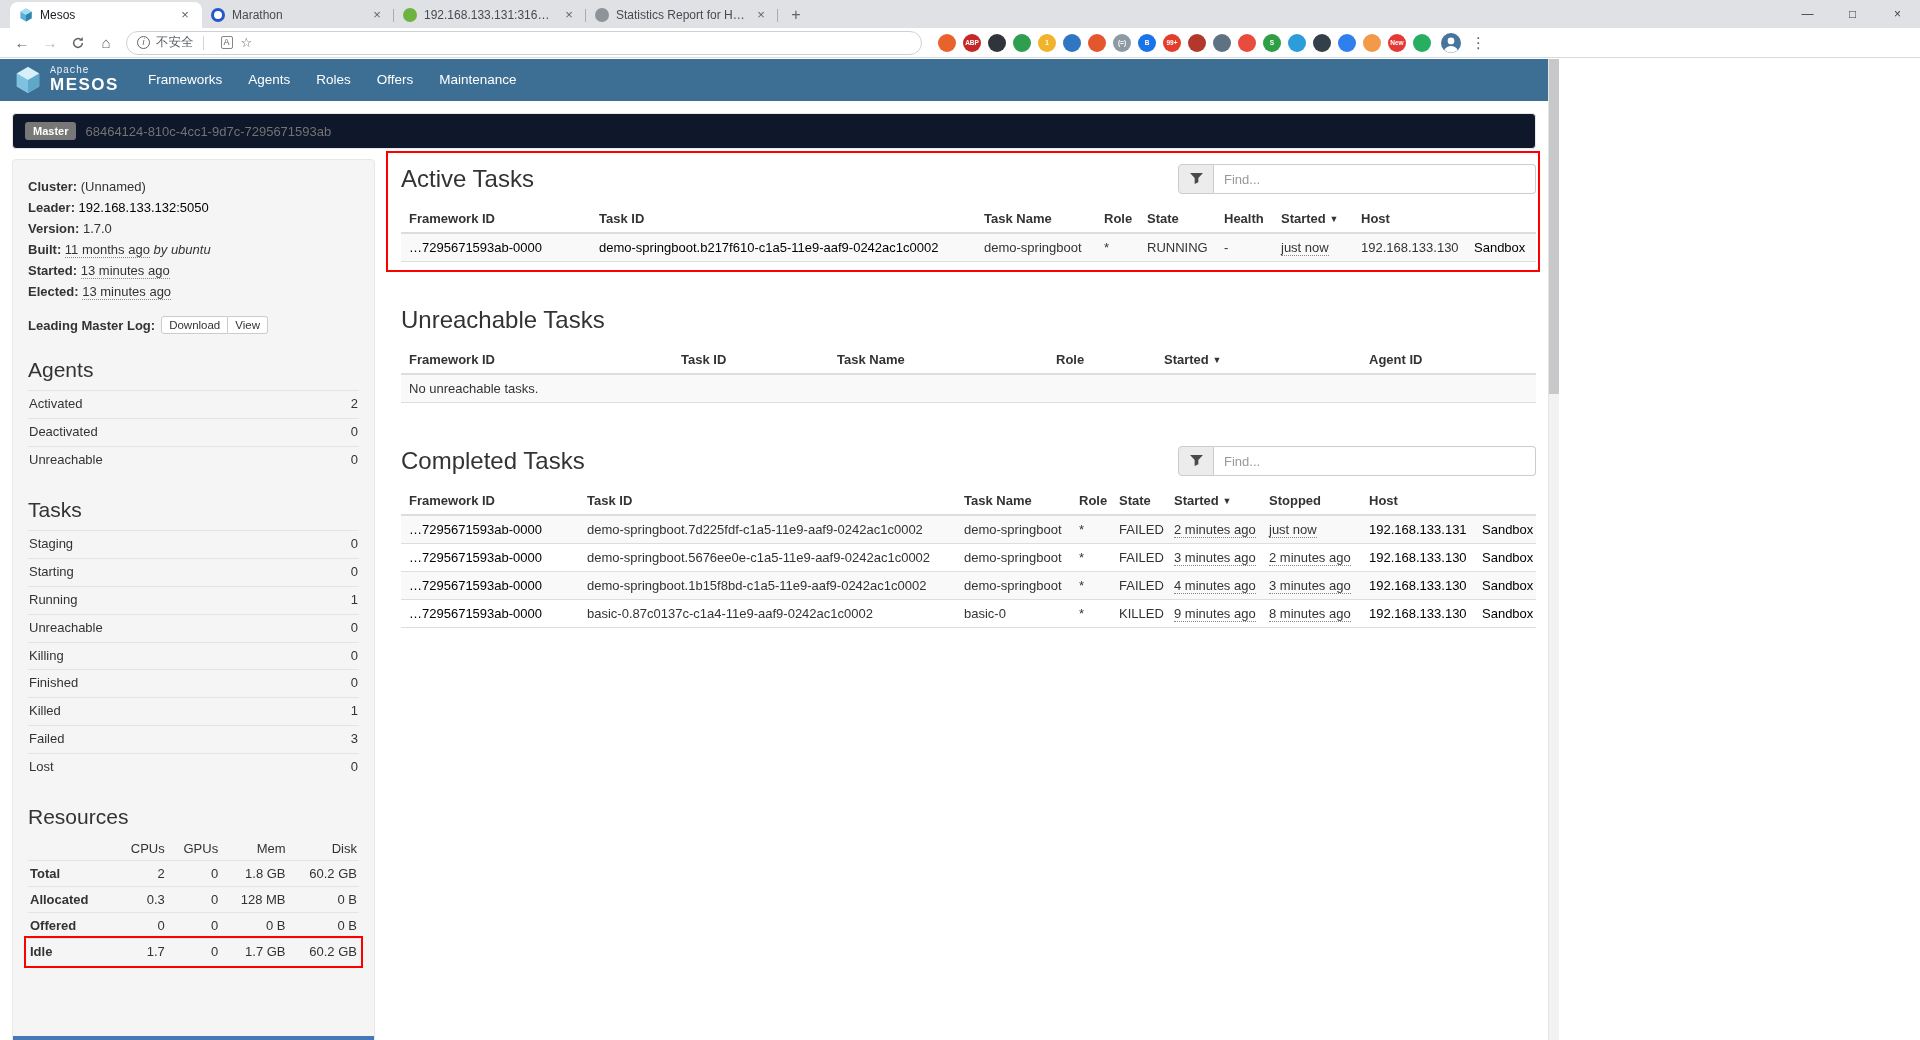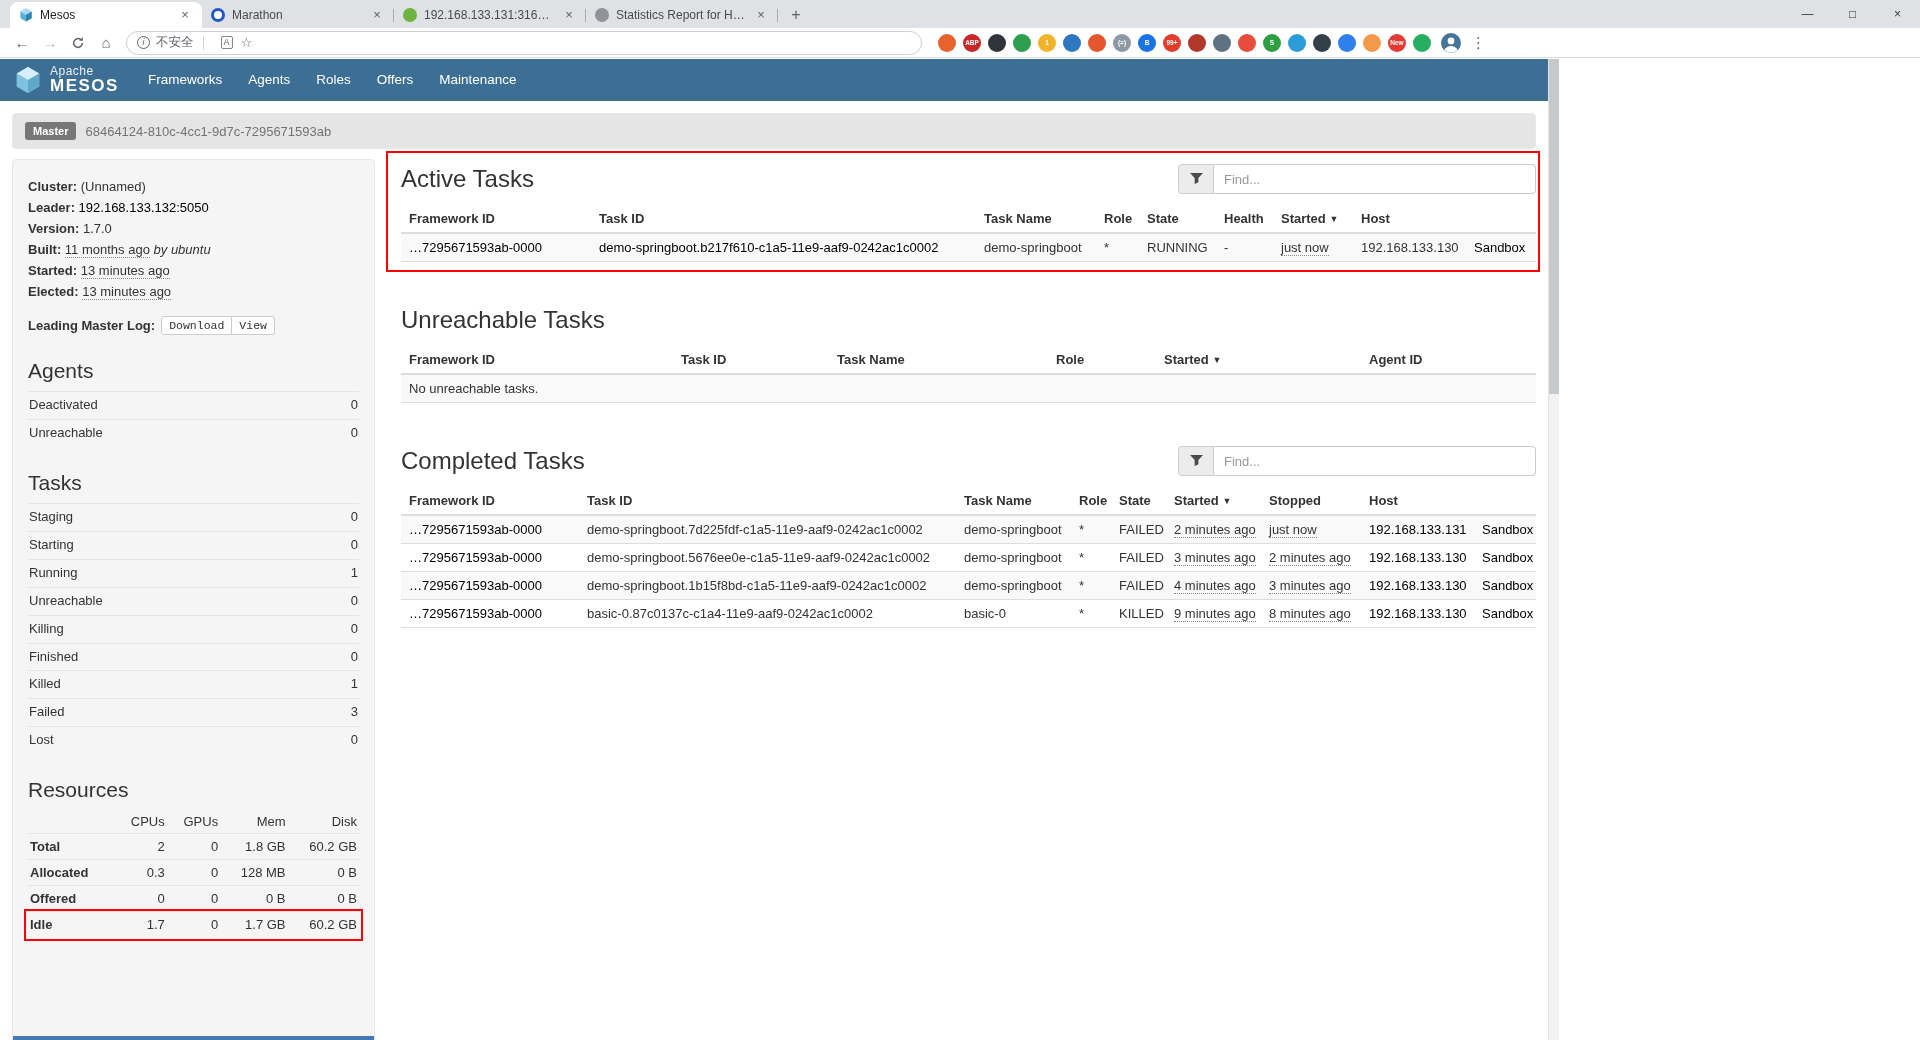--- a/index.html
+++ b/index.html
@@ -41,43 +41,43 @@
   
   .viewport{position:absolute;top:59px;left:0;width:1920px;height:981px;background:#fff;}
   .page{width:1548px;height:981px;position:relative;overflow:hidden;background:#fff;}
   .vscrollbar{position:absolute;left:1548px;top:0;width:11px;height:981px;background:#f2f2f2;border-left:1px solid #e4e4e4;}
   .vthumb{width:100%;height:335px;background:#c6c8ca;}
 
   
   .mesos-navbar{height:42px;background:#3d6e93;display:flex;align-items:center;padding:0 14px;}
   .brand{display:flex;align-items:center;gap:8px;margin-right:16px;}
   .brand-text{display:flex;flex-direction:column;line-height:1.05;color:#fff;}
-  .brand-apache{font-size:12px;letter-spacing:.5px;opacity:.9;}
+  .brand-apache{font-size:10px;letter-spacing:.5px;opacity:.9;font-family:Liberation Mono, monospace;}
   .brand-mesos{font-size:17px;font-weight:bold;letter-spacing:1.5px;}
   .nav-item{color:#fff;font-size:13.5px;padding:0 13px;text-decoration:none;line-height:42px;display:inline-block;}
 
   
-  .master-row{margin:12px 12px 0;background:#e5e5e5;border:1px solid #e8e8e8;border-radius:4px;padding:8px 12px;display:flex;align-items:center;gap:9px;font-size:13px;}
+  .master-row{margin:12px 12px 0;background:#0f172a;border:1px solid #e8e8e8;border-radius:4px;padding:8px 12px;display:flex;align-items:center;gap:9px;font-size:13px;}
   .badge-master{background:#777;color:#fff;font-size:11px;font-weight:bold;padding:3px 8px;border-radius:3px;}
   .master-id{color:#737373;}
 
   
   .layout{display:flex;margin-top:10px;padding:0 12px;gap:26px;align-items:flex-start;}
   .sidebar{width:363px;flex:0 0 363px;background:#f5f5f5;border:1px solid #e8e8e8;border-radius:4px;padding:16px 15px;font-size:13px;position:relative;height:884px;overflow:hidden;}
   .main{flex:1;padding-top:4px;max-width:1135px;}
 
   
   .info-line{line-height:1.62;}
   .lbl{font-weight:bold;}
   .lnk{color:#000000;text-decoration:none;cursor:pointer;}
   .ttip{border-bottom:1px dotted #888;}
   .ital{font-style:italic;}
   .log-line{margin-top:14px;display:flex;align-items:center;gap:6px;}
   .btn-group{display:inline-flex;}
-  .btn-xs{font-family:Liberation Mono, monospace;font-size:11.5px;color:#333;background:#fff;border:1px solid #ccc;padding:2px 7px;cursor:pointer;}
+  .btn-xs{font-family:Liberation Sans, sans-serif;font-size:11.5px;color:#333;background:#fff;border:1px solid #ccc;padding:2px 7px;cursor:pointer;}
   .btn-xs:first-child{border-radius:3px 0 0 3px;}
   .btn-xs:last-child{border-radius:0 3px 3px 0;border-left:none;}
   .side-h{font-size:21px;font-weight:400;color:#333;margin:24px 0 8px;}
   .stat-row{display:flex;justify-content:space-between;padding:5px 1px;border-top:1px solid #e4e4e4;line-height:1.3;}
   .res-table{width:100%;border-collapse:collapse;font-size:13px;margin-top:4px;}
   .res-table th{font-weight:normal;color:#333;text-align:right;padding:4px 2px;border-bottom:1px solid #e4e4e4;}
   .res-table td{padding:5px 2px;text-align:right;border-top:1px solid #e4e4e4;}
   .res-table th:first-child,.res-table td:first-child{text-align:left;font-weight:bold;}
   .resources-wrap{position:relative;}
   .sidebar-strip{position:absolute;left:0;right:0;bottom:0;height:6px;background:#4677b6;}
@@ -267,20 +267,24 @@
           <div class="log-line">
             <span class="lbl">Leading Master Log:</span>
             <span class="btn-group">
               <button class="btn-xs">Download</button>
               <button class="btn-xs">View</button>
             </span>
           </div>
 
           <h3 class="side-h">Agents</h3>
           <div class="stat-row">
+              <span>Activated</span>
+              <span>2</span>
+            </div>
+          <div class="stat-row">
               <span>Deactivated</span>
               <span>0</span>
             </div>
           <div class="stat-row">
               <span>Unreachable</span>
               <span>0</span>
             </div>
 
           <h3 class="side-h">Tasks</h3>
           <div class="stat-row">

